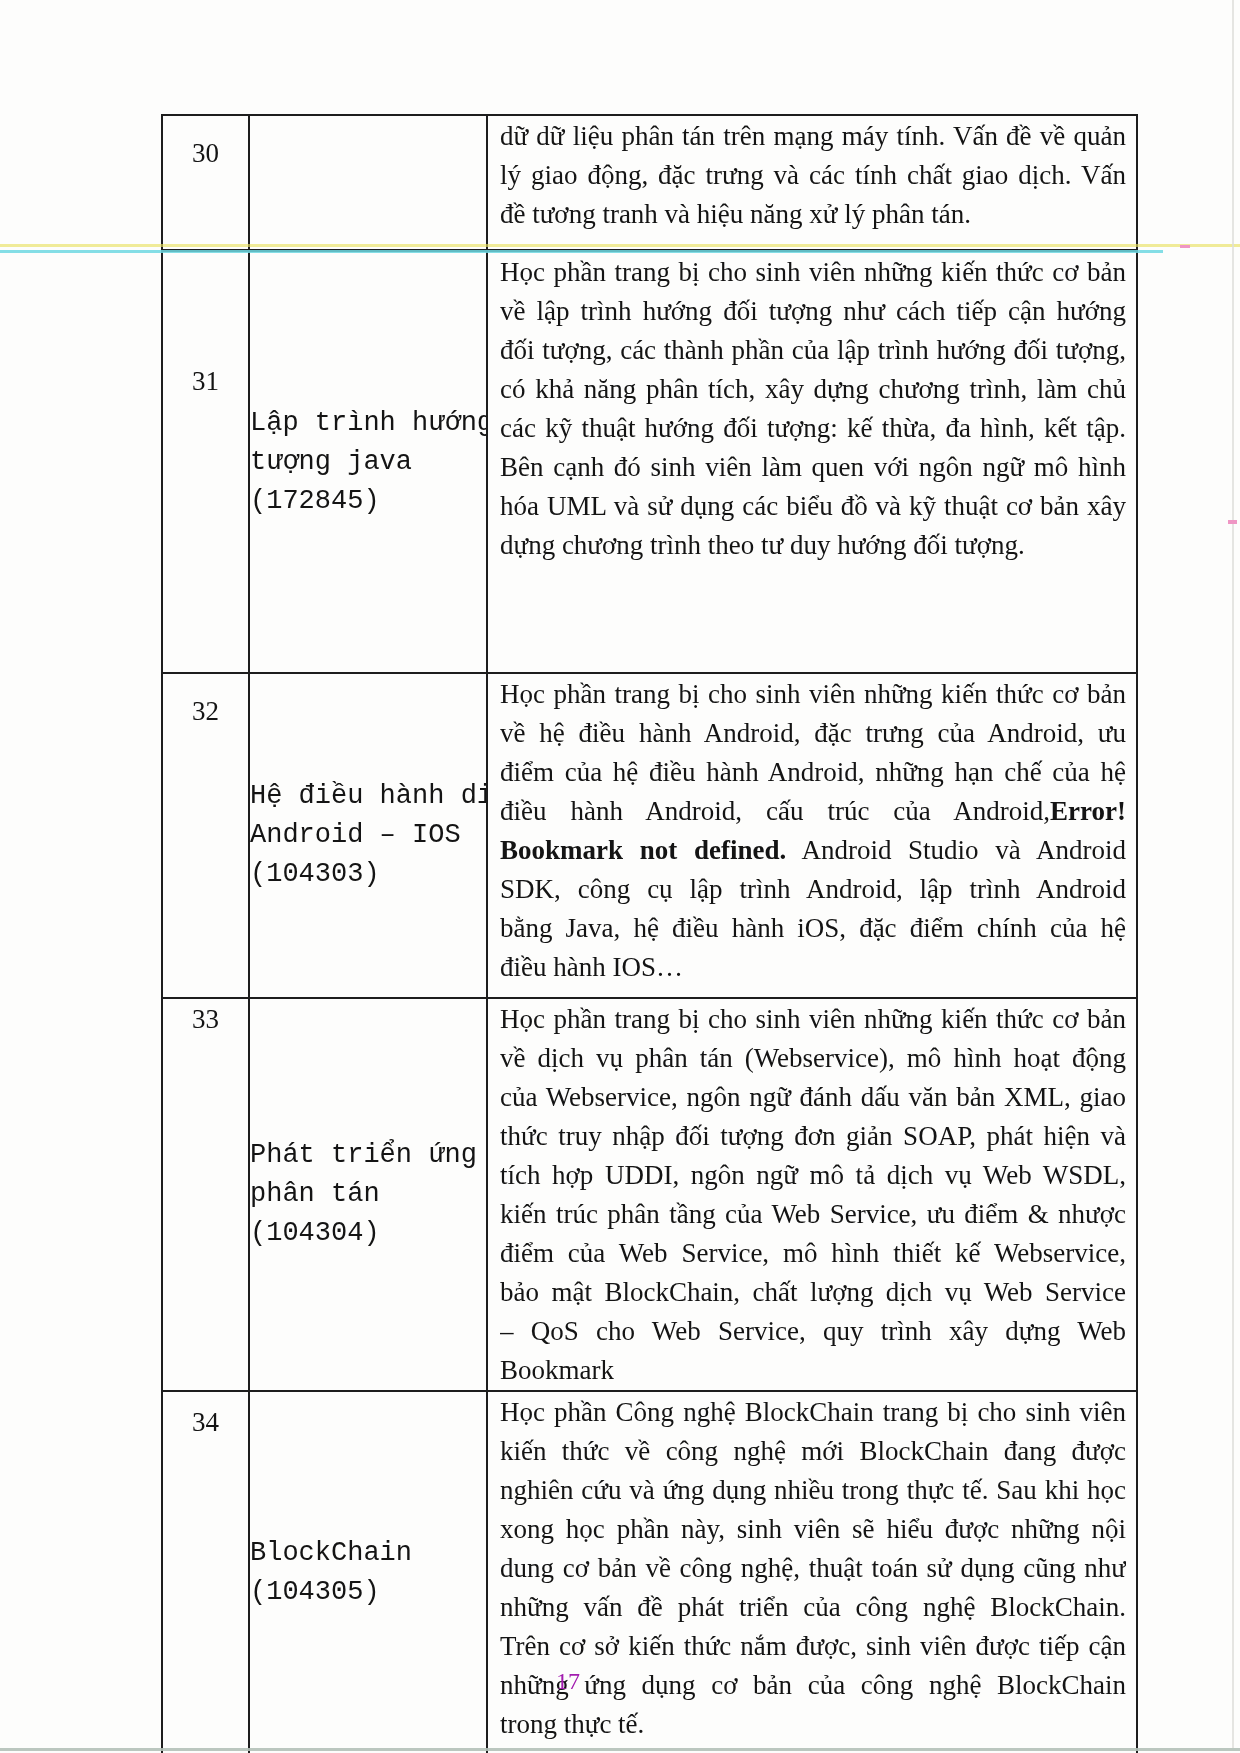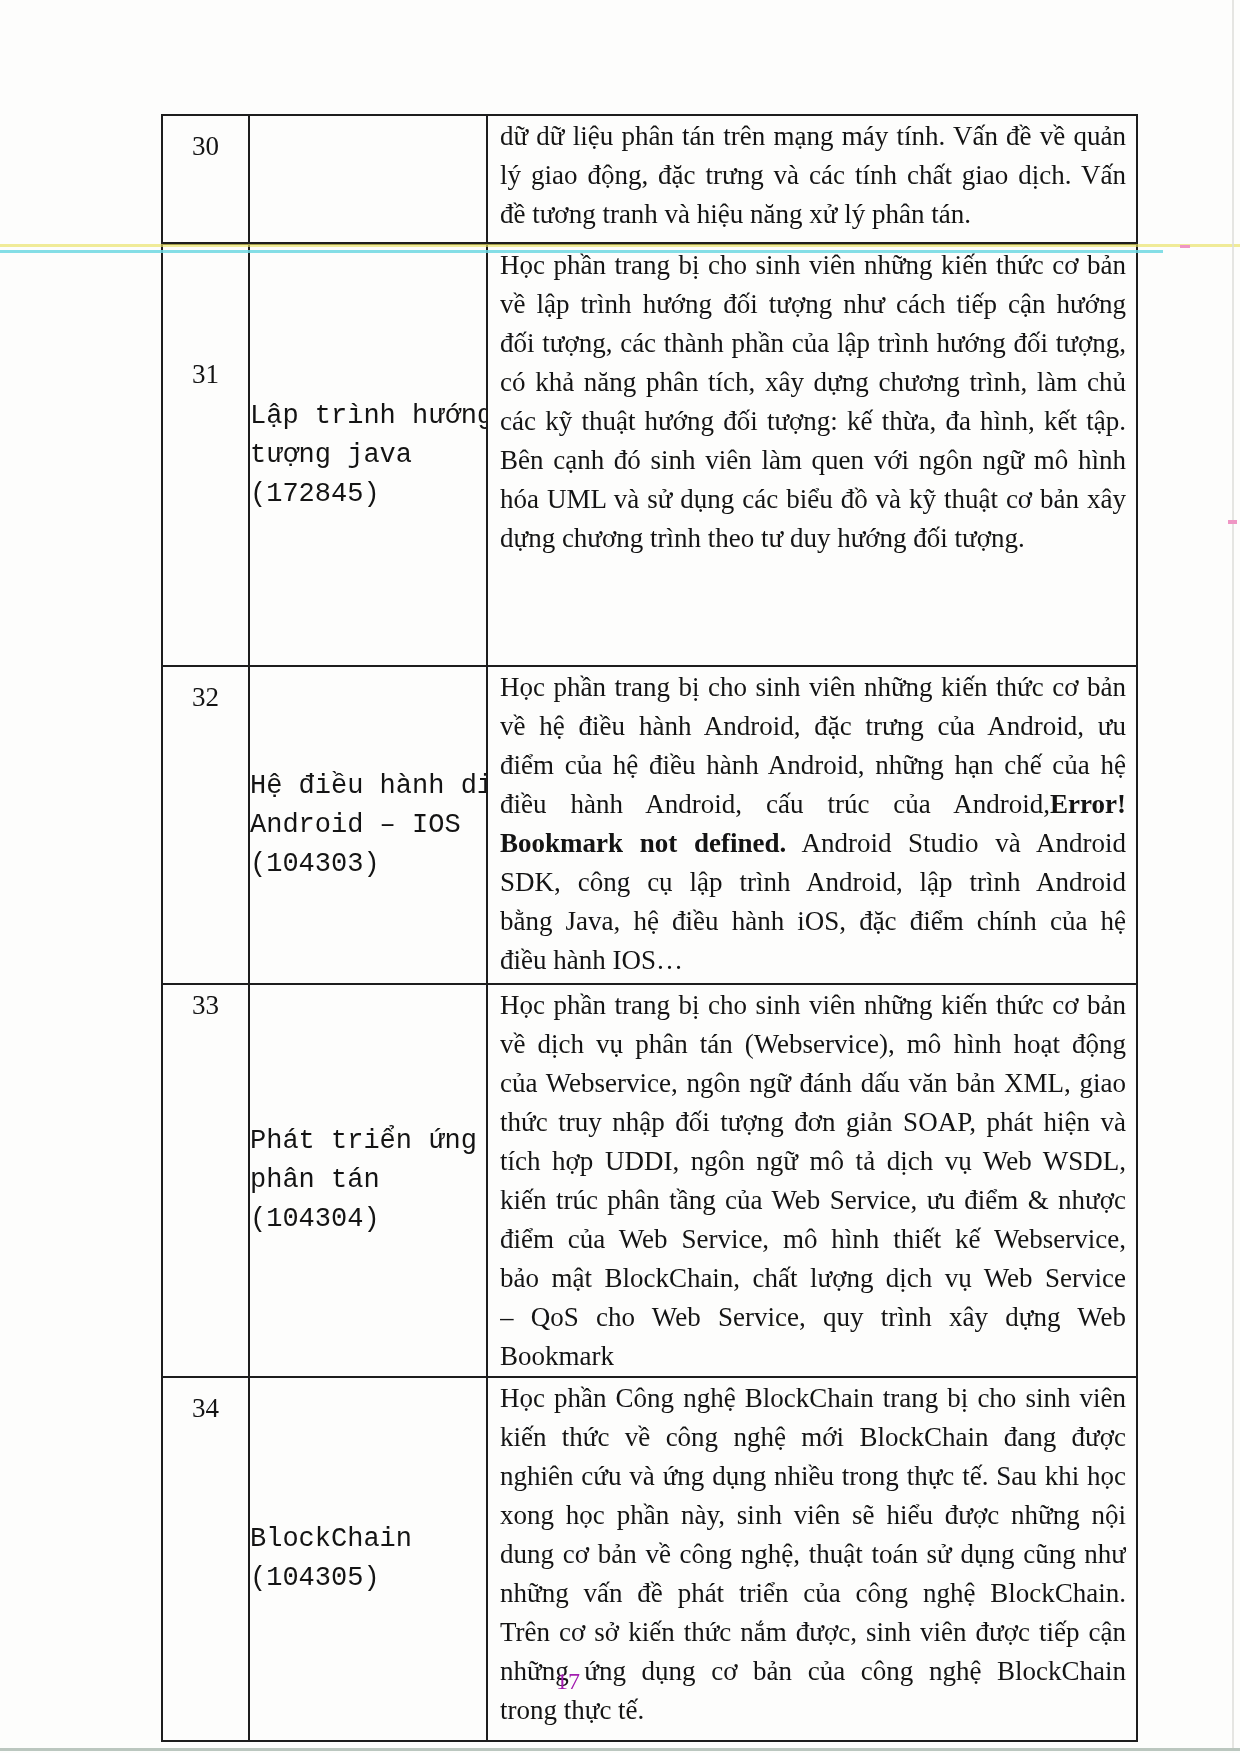--- a/index.html
+++ b/index.html
@@ -33,21 +33,21 @@
   tr.row-0 td{height:114px;}
   tr.row-1 td{height:309px;}
   tr.row-2 td{height:304px;}
   tr.row-3 td{height:386px;}
   tr.row-4 td{height:350px;}
   
   tr.row-1 td{border-top-width:3px;}
 
   td.c-no{
     text-align:center;
-    padding-top:11px;
+    padding-top:18px;
   }
   tr.row-1 td.c-no{padding-top:110px;}
   tr.row-3 td.c-no{padding-top:1px;}
   tr.row-4 td.c-no{padding-top:11px;margin-left:34px;}
 
   td.c-name{
     vertical-align:middle;
     text-align:left;
     padding:0;
     font-family:Liberation Mono, monospace;

